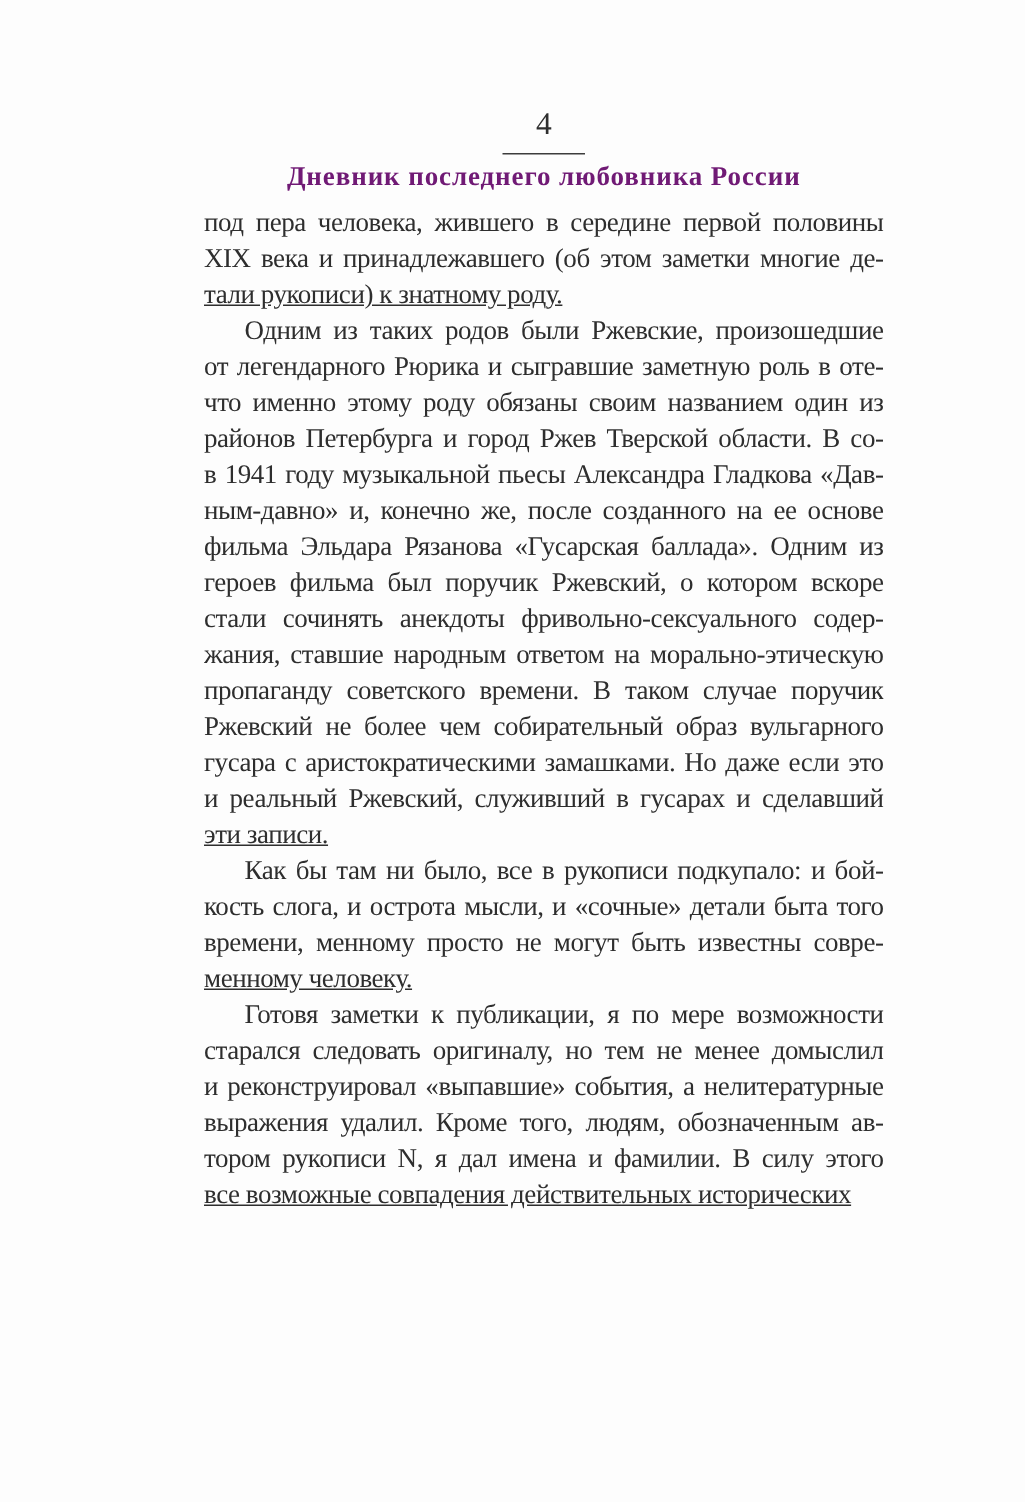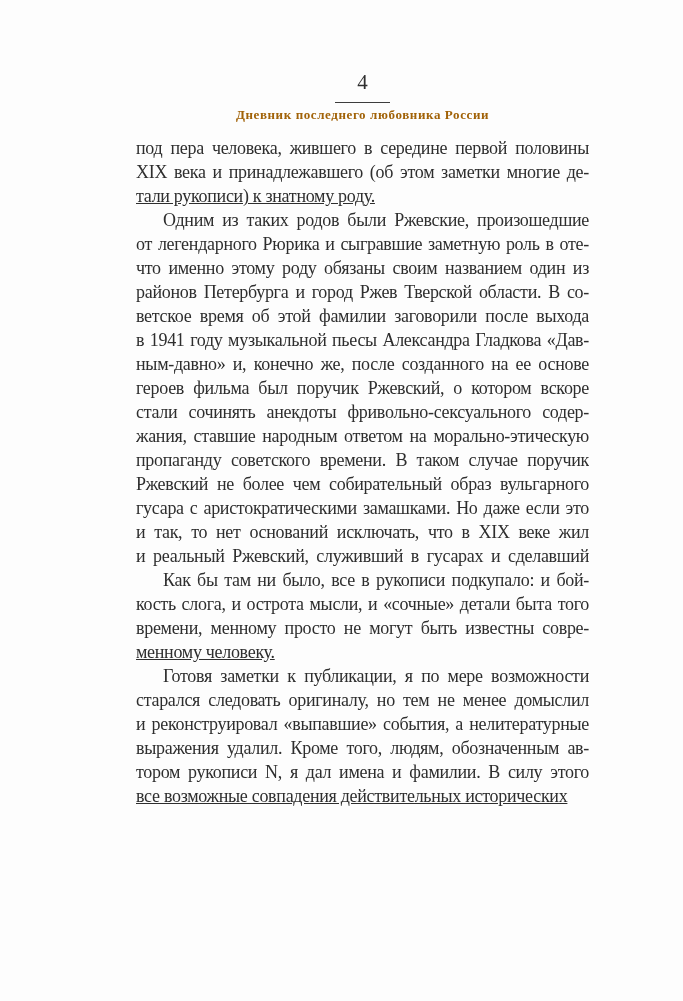--- a/index.html
+++ b/index.html
@@ -41,23 +41,23 @@
     height: 1px;
     background: #3d3d3d;
   }
   .running-title {
     position: absolute;
     top: 107px;
     left: 0;
     width: 100%;
     text-align: center;
     font-weight: bold;
-    font-size: 13px;
+    font-size: 18px;
     letter-spacing: 0.6px;
-    color: #a16207;
+    color: #701a75;
   }
   .body-text {
     position: absolute;
     left: 136px;
     top: 136px;
     width: 453px;
     font-size: 18px;
     letter-spacing: -0.3px;
     color: #2e2e2e;
   }
@@ -95,31 +95,31 @@
       <div class="paragraph">
         <div class="line">под пера человека, жившего в середине первой половины</div>
         <div class="line">XIX века и принадлежавшего (об этом заметки многие де-</div>
         <div class="line last">тали рукописи) к знатному роду.</div>
       </div>
       <div class="paragraph">
         <div class="line indent">Одним из таких родов были Ржевские, произошедшие</div>
         <div class="line">от легендарного Рюрика и сыгравшие заметную роль в оте-</div>
         <div class="line">что именно этому роду обязаны своим названием один из</div>
         <div class="line">районов Петербурга и город Ржев Тверской области. В со-</div>
-        <div class="line">ветское время об этой фамилии заговорили после выхода</div>
         <div class="line">в 1941 году музыкальной пьесы Александра Гладкова «Дав-</div>
         <div class="line">ным-давно» и, конечно же, после созданного на ее основе</div>
+        <div class="line">фильма Эльдара Рязанова «Гусарская баллада». Одним из</div>
         <div class="line">героев фильма был поручик Ржевский, о котором вскоре</div>
         <div class="line">стали сочинять анекдоты фривольно-сексуального содер-</div>
         <div class="line">жания, ставшие народным ответом на морально-этическую</div>
         <div class="line">пропаганду советского времени. В таком случае поручик</div>
         <div class="line">Ржевский не более чем собирательный образ вульгарного</div>
         <div class="line">гусара с аристократическими замашками. Но даже если это</div>
-        <div class="line">и так, то нет оснований исключать, что в XIX веке жил</div>
         <div class="line">и реальный Ржевский, служивший в гусарах и сделавший</div>
+        <div class="line last">эти записи.</div>
       </div>
       <div class="paragraph">
         <div class="line indent">Как бы там ни было, все в рукописи подкупало: и бой-</div>
         <div class="line">кость слога, и острота мысли, и «сочные» детали быта того</div>
         <div class="line">времени, менному просто не могут быть известны совре-</div>
         <div class="line last">менному человеку.</div>
       </div>
       <div class="paragraph">
         <div class="line indent">Готовя заметки к публикации, я по мере возможности</div>
         <div class="line">старался следовать оригиналу, но тем не менее домыслил</div>

